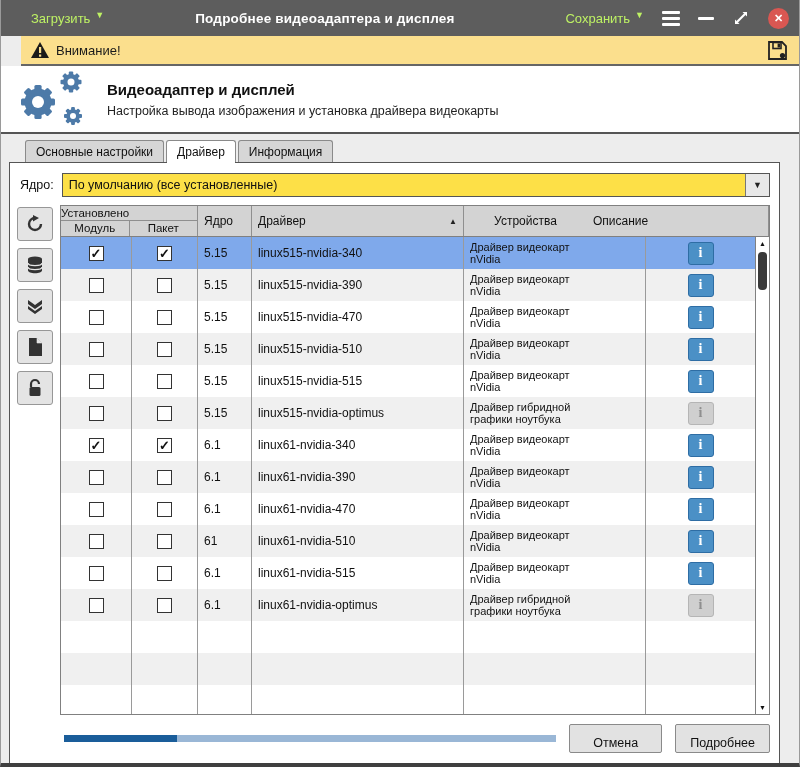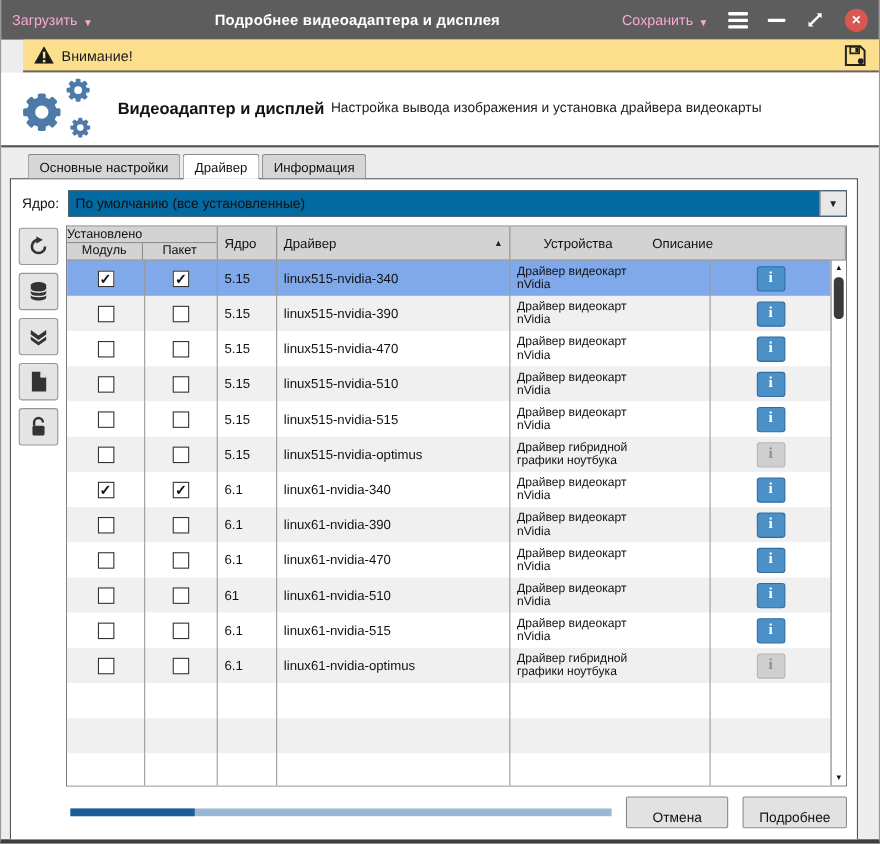--- a/index.html
+++ b/index.html
@@ -9,21 +9,21 @@
     width: 800px; height: 767px; margin: 0 auto; position: relative;
     background: #ededed; overflow: hidden;
     border-left: 1px solid #9a9a9a; border-right: 1px solid #9a9a9a;
     border-bottom: 4px solid #3f3f3f;
   }
   
   .titlebar {
     height: 36px; background: #5d5d5d; color: #fff;
     display: flex; align-items: center; padding: 0 10px; gap: 8px;
   }
-  .titlebar .menu-btn { display:flex; align-items:flex-end; gap:5px; color:#f9a8d4; font-size:13px; cursor:default; }
+  .titlebar .menu-btn { display:flex; align-items:flex-start; gap:5px; color:#bef264; font-size:13px; cursor:default;margin-left:20px; }
   .caret-down { font-size: 9px; line-height: 1; }
   .titlebar-title { flex: 1; text-align: center; font-size: 13.5px; font-weight: bold; letter-spacing: .2px; }
   .win-controls { display: flex; align-items: center; gap: 18px; margin-left: 10px; }
   .hamburger { display: inline-flex; flex-direction: column; gap: 3px; cursor: default; }
   .hamburger span { width: 18px; height: 3px; background: #fff; border-radius: 1px; }
   .min-btn { width: 16px; height: 3px; background: #fff; border-radius: 1px; }
   .max-btn svg { display: block; }
   .close-btn {
     width: 21px; height: 21px; border-radius: 50%; background: #d95752;
     color: #fff; font-size: 11px; font-weight: bold; display: flex; align-items: center; justify-content: center;
@@ -33,41 +33,41 @@
     height: 30px; background: #fbdf8d; border-bottom: 2px solid #666;
     display: flex; align-items: center; padding: 0 10px; gap: 7px; margin-left: 20px;
   }
   .warnbar .spacer { flex: 1; }
   .warn-text { font-size: 13px; color: #1a1a1a; }
   
   .header {
     height: 68px; background: #fff; border-bottom: 2px solid #555;
     display: flex; align-items: center; padding: 2px 10px; gap: 14px;
   }
-  .header-texts { display:flex; flex-direction:row; gap:6px; }
+  .header-texts { display:flex; flex-direction:column; gap:6px; }
   .header-title { font-size: 15px; font-weight: bold; color: #111; }
   .header-subtitle { font-size: 12.5px; color: #222; }
   
   .tabs { display: flex; gap: 2px; padding: 6px 0 0 24px; position: relative; z-index: 2; }
   .tab {
     font-size: 12px; color: #111; padding: 4px 10px 3px;
     background: #d6d6d6; border: 1px solid #8a8a8a; border-bottom: none;
     border-radius: 3px 3px 0 0; cursor: default;
   }
   .tab.active { background: #fff; position: relative; }
   .tab.active::after { content:""; position:absolute; left:0; right:0; bottom:-2px; height:2px; background:#fff; }
   
   .panel {
     position: relative; margin: 0 19px 0 8px; height: 696px;
     background: #fff; border: 1px solid #555; padding: 10px 9px 8px 4px;
   }
   .kernel-row { display: flex; align-items: center; gap: 8px; padding-left: 6px; }
   .kernel-label { font-size: 12.5px; color: #111; white-space: nowrap; }
   .combo {
-    flex: 1; height: 24px; background: #0369a1; border: 1px solid #555;
+    flex: 1; height: 24px; background: #fde047; border: 1px solid #555;
     display: flex; align-items: center; position: relative; cursor: default;
   }
   .combo-value { flex: 1; font-size: 12.5px; padding: 0 6px; color: #111; }
   .combo-arrow-btn {
     width: 24px; height: 100%; background: #e8e8e8; border-left: 1px solid #777;
     display: flex; align-items: center; justify-content: center; font-size: 9px; color: #222;
   }
   .body-row { display: flex; margin-top: 8px; }
   
   .side-toolbar { width: 46px; display: flex; flex-direction: column; gap: 7px; padding: 2px 5px 0 3px; }

